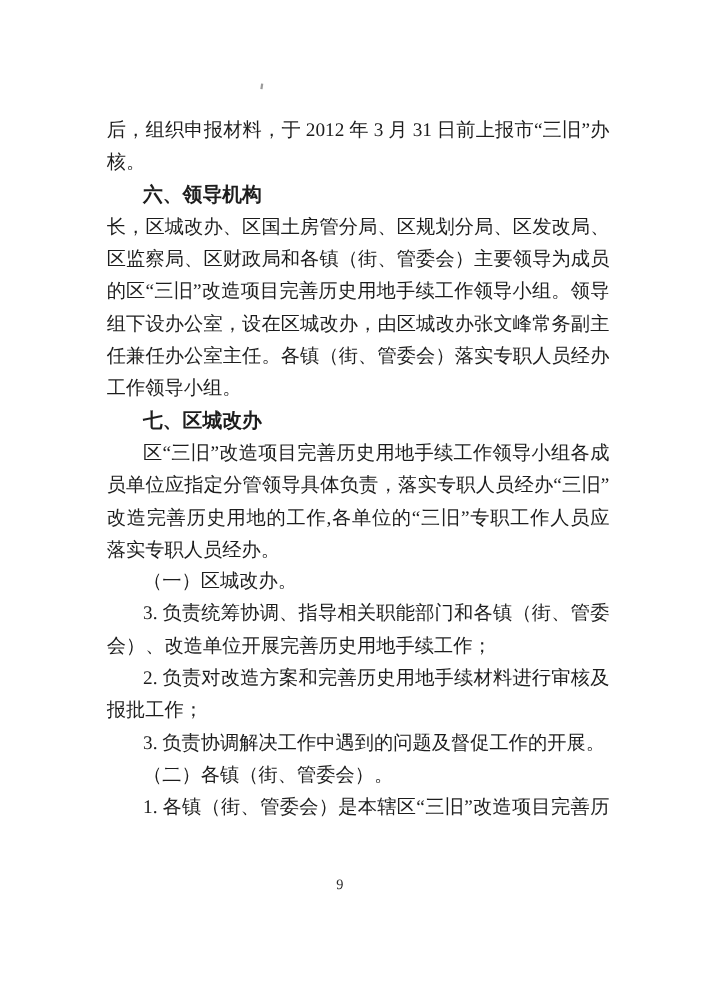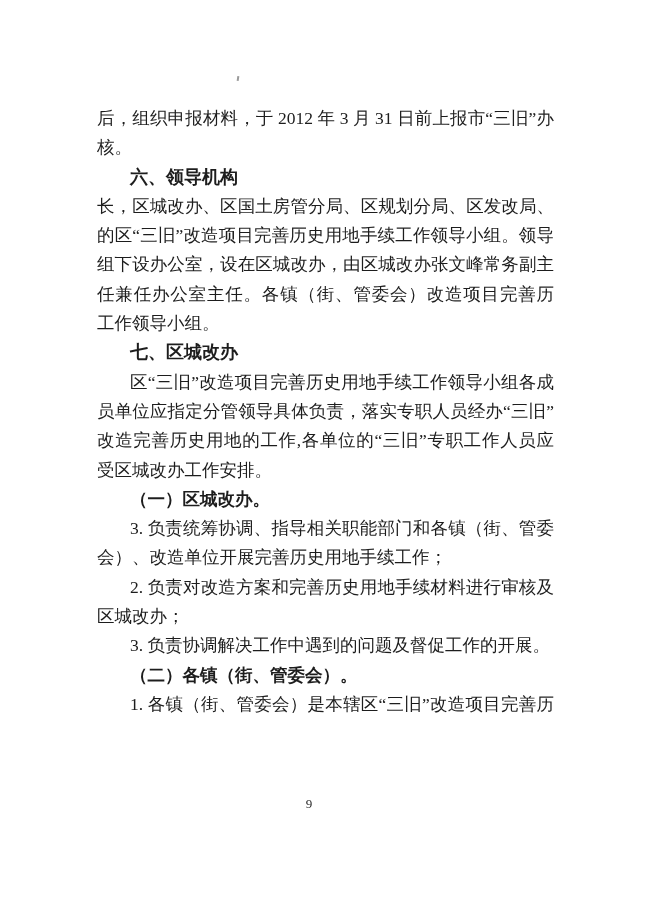--- a/index.html
+++ b/index.html
@@ -37,21 +37,21 @@
   .line.indent {
     text-indent: 33px;
   }
   .line.h1 {
     font-family: "Liberation Sans", sans-serif;
     font-weight: 700;
     font-size: 18px;
   }
   .line.h2 {
     font-family: "Liberation Serif", serif;
-    font-weight: 700;
+    font-weight: 400;
     font-size: 17.5px;
   }
   .page-number {
     position: absolute;
     left: 297px;
     top: 796px;
     width: 24px;
     text-align: center;
     font-size: 13px;
     font-family: "Liberation Serif", serif;
@@ -70,32 +70,33 @@
 </head>
 <body>
 
 <div class="page">
   <span class="speck"></span>
   <div class="text-block" id="text-block">
       <div class="line body just">后，组织申报材料，于 2012 年 3 月 31 日前上报市“三旧”办审</div>
       <div class="line body">核。</div>
       <div class="line h1 indent">六、领导机构</div>
       <div class="line body just">长，区城改办、区国土房管分局、区规划分局、区发改局、</div>
+      <div class="line body just">区监察局、区财政局和各镇（街、管委会）主要领导为成员</div>
       <div class="line body just">的区“三旧”改造项目完善历史用地手续工作领导小组。领导小</div>
       <div class="line body just">组下设办公室，设在区城改办，由区城改办张文峰常务副主</div>
-      <div class="line body just">任兼任办公室主任。各镇（街、管委会）改造项目完善历</div>
+      <div class="line body just">任兼任办公室主任。各镇（街、管委会）落实专职人员经办</div>
       <div class="line body">工作领导小组。</div>
       <div class="line h1 indent">七、区城改办</div>
       <div class="line body indent just">区“三旧”改造项目完善历史用地手续工作领导小组各成</div>
       <div class="line body just">员单位应指定分管领导具体负责，落实专职人员经办“三旧”</div>
       <div class="line body just">改造完善历史用地的工作,各单位的“三旧”专职工作人员应接</div>
-      <div class="line body">受区城改办工作安排。</div>
+      <div class="line body">落实专职人员经办。</div>
       <div class="line h2 indent">（一）区城改办。</div>
       <div class="line body indent just">3. 负责统筹协调、指导相关职能部门和各镇（街、管委</div>
       <div class="line body">会）、改造单位开展完善历史用地手续工作；</div>
       <div class="line body indent just">2. 负责对改造方案和完善历史用地手续材料进行审核及</div>
-      <div class="line body">区城改办；</div>
+      <div class="line body">报批工作；</div>
       <div class="line body indent">3. 负责协调解决工作中遇到的问题及督促工作的开展。</div>
       <div class="line h2 indent">（二）各镇（街、管委会）。</div>
       <div class="line body indent just">1. 各镇（街、管委会）是本辖区“三旧”改造项目完善历</div>
     </div>
   <div class="page-number">9</div>
 </div>
 
 </body></html>

